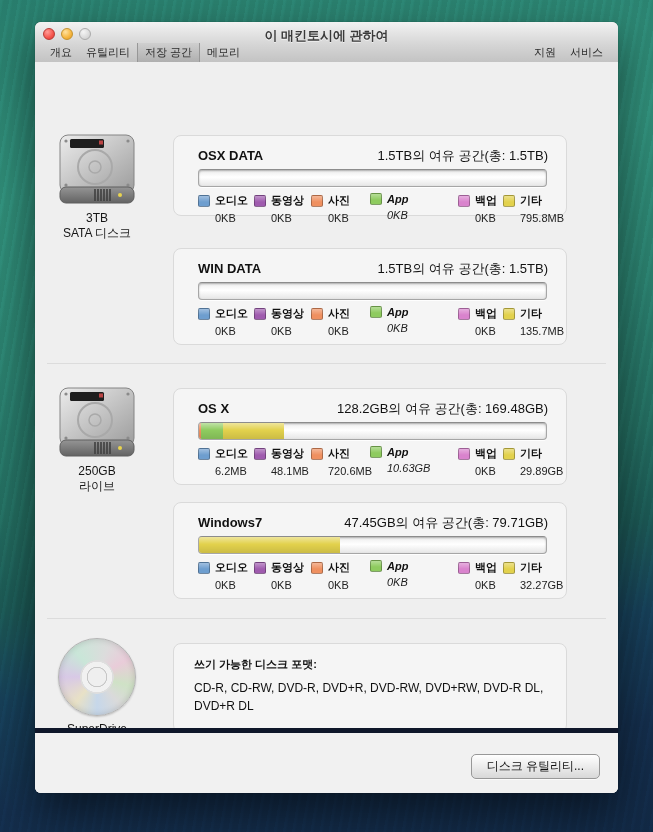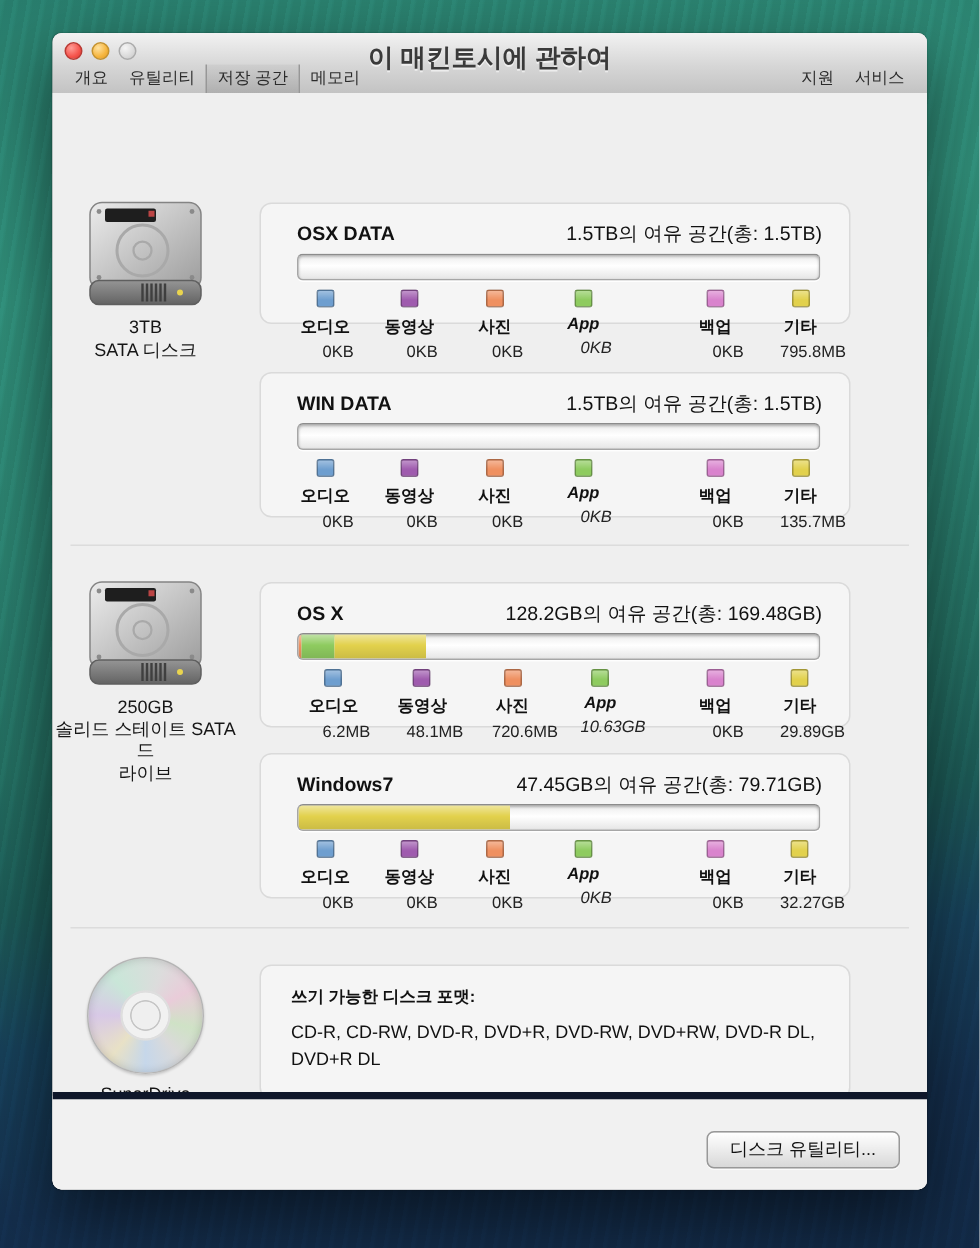--- a/index.html
+++ b/index.html
@@ -9,21 +9,21 @@
     background:linear-gradient(172deg,#2a8170 0%,#31917c 22%,#2c8472 40%,#257264 55%,#1d5c58 66%,#17425c 76%,#142f4e 88%,#122a47 100%);
   }
   body::before{content:"";position:absolute;inset:0;pointer-events:none;
     background:repeating-linear-gradient(100deg,rgba(255,255,255,.035) 0 2px,rgba(0,0,0,.03) 4px 9px);
     mix-blend-mode:overlay;}
   
   .window{position:absolute;left:35px;top:22px;width:583px;height:771px;border-radius:6px;
     background:#efefef;box-shadow:0 18px 45px rgba(0,0,0,.55),0 0 1px rgba(0,0,0,.5);}
   .titlebar{position:absolute;top:0;left:0;right:0;height:40px;border-radius:6px 6px 0 0;
     background:linear-gradient(#f2f2f2,#d6d6d6 55%,#c3c3c3);border-bottom:1px solid #8d8d8d;}
-  .title{position:absolute;top:5px;left:0;right:0;text-align:center;font-size:17px;color:#3a3a3a;
+  .title{position:absolute;top:5px;left:0;right:0;text-align:center;font-size:13px;color:#3a3a3a;
     text-shadow:0 1px 0 rgba(255,255,255,.6);font-weight:700;}
   .tl{position:absolute;top:6px;width:12px;height:12px;border-radius:50%;box-sizing:border-box;cursor:default;}
   .tl.red{left:8px;background:radial-gradient(circle at 35% 30%,#ff9d97,#f5544c 60%,#d33a33);border:1px solid #b93a34;}
   .tl.yellow{left:26px;background:radial-gradient(circle at 35% 30%,#ffe2a0,#f6b53d 60%,#dd9a2b);border:1px solid #c4922f;}
   .tl.gray{left:44px;background:radial-gradient(circle at 35% 30%,#f5f5f5,#d8d8d8 65%,#c2c2c2);border:1px solid #ababab;}
   .tabs{position:absolute;left:0;right:0;bottom:0;height:19px;display:flex;align-items:flex-start;
     font-size:11px;color:#2b2b2b;padding:0 8px;}
   .tab{padding:2px 7px;height:15px;line-height:15px;}
   .tab.selected{border-left:1px solid #979797;border-right:1px solid #979797;
     background:linear-gradient(rgba(0,0,0,.04),rgba(0,0,0,.10));}
@@ -47,21 +47,21 @@
   .pfree{font-size:13px;color:#111;}
   .pbar{position:absolute;top:33px;left:24px;right:19px;height:16px;border-radius:4px;overflow:hidden;display:flex;
     border:1px solid #a6a6a6;border-top-color:#8c8c8c;
     background:linear-gradient(#ececec,#ffffff 45%,#e6e6e6);
     box-shadow:inset 0 1px 2px rgba(0,0,0,.28),0 1px 0 rgba(255,255,255,.85);}
   .seg{height:100%;background-image:linear-gradient(rgba(255,255,255,.45),rgba(255,255,255,0) 45%,rgba(0,0,0,.10));}
   .plegend{position:absolute;left:0;top:57px;right:0;height:36px;}
   .litem{position:absolute;top:0;}
   .litem:nth-child(1){left:24px;} .litem:nth-child(2){left:80px;} .litem:nth-child(3){left:137px;}
   .litem:nth-child(4){left:196px;font-style:italic;} .litem:nth-child(5){left:284px;} .litem:nth-child(6){left:329px;}
-  .lrow{display:flex;align-items:center;gap:5px;flex-direction:column;}
+  .lrow{display:flex;align-items:center;gap:5px;}
   .lswatch{width:12px;height:12px;border-radius:2px;border:1px solid rgba(0,0,0,.28);box-sizing:border-box;
     background-image:linear-gradient(rgba(255,255,255,.35),rgba(255,255,255,0) 60%);}
   .llabel{font-size:11px;font-weight:700;color:#111;}
   .lvalue{font-size:11px;color:#222;margin-left:17px;margin-top:4px;}
   .hr{position:absolute;left:12px;right:12px;height:1px;background:#dcdcdc;}
   
   .sbox{position:absolute;left:138px;top:581px;width:394px;height:90px;box-sizing:border-box;background:#f5f5f5;
     border:1px solid #dadada;border-radius:8px;padding:13px 20px;}
   .stitle{font-size:11px;font-weight:700;color:#111;margin-bottom:7px;}
   .sformats{font-size:12px;color:#111;line-height:1.5;width:352px;}
@@ -244,21 +244,20 @@
     </div>
 
     <div class="hr" style="top:301px;"></div>
 
     <div class="iconcol" style="top:324px;">
       <svg class="hddicon">
           <use href="#hdd"></use>
         </svg>
       <div class="disklabel" style="margin-top:4px;">
         <div>250GB</div>
-        <div>솔리드 스테이트 SATA 드</div>
         <div>라이브</div>
       </div>
     </div>
 
     <div class="pbox" style="top:326px;height:97px;">
       <div class="phead">
         <span class="pname">OS X</span>
         <span class="pfree">128.2GB의 여유 공간(총: 169.48GB)</span>
       </div>
       <div class="pbar">

